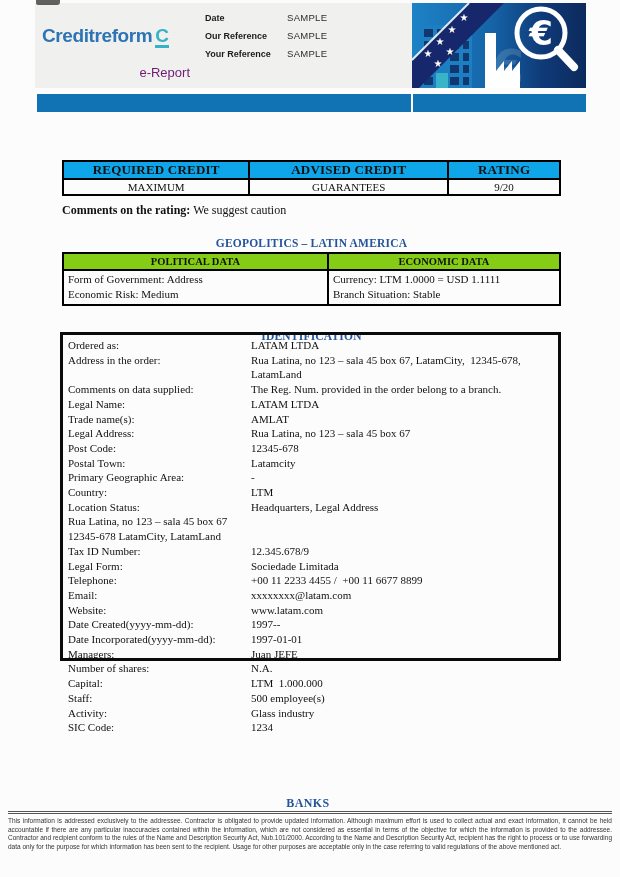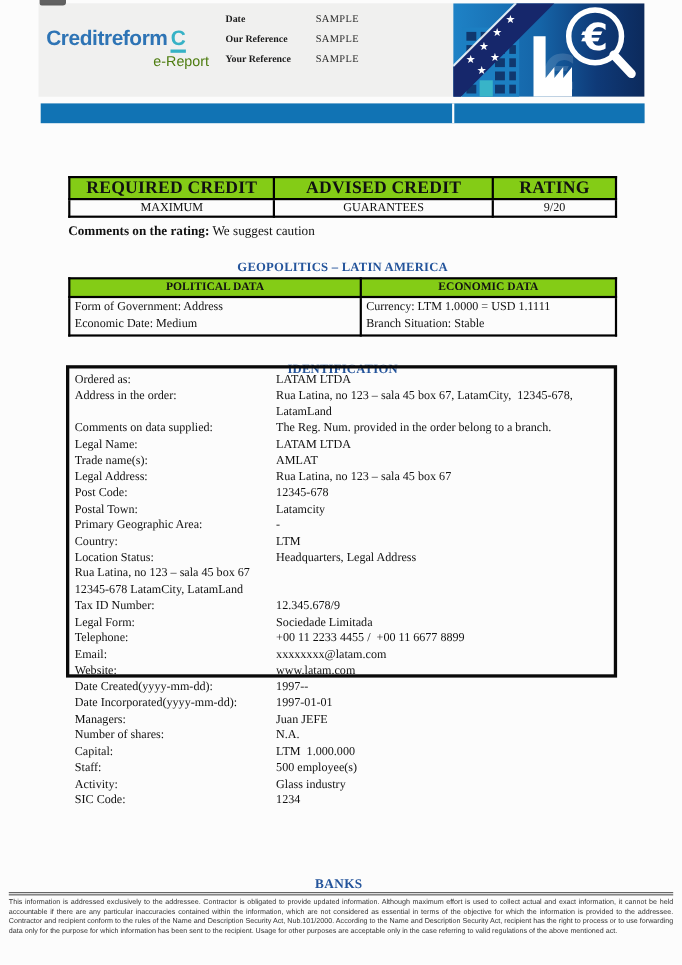--- a/index.html
+++ b/index.html
@@ -6,52 +6,52 @@
   .page{position:relative;width:620px;height:877px;background:#fcfcfc;overflow:hidden;
         font-family:"Liberation Serif",serif;color:#111;}
 
   
   .header-band{position:absolute;left:35px;top:3px;width:551px;height:85px;background:#f0f0ef;}
   .scan-mark{position:absolute;left:36px;top:0;width:24px;height:5px;background:#2e2e2e;opacity:.75;border-radius:0 0 3px 2px;}
   .logo{position:absolute;left:42px;top:25px;width:152px;}
   .logo-line{font-family:"Liberation Sans",sans-serif;font-weight:bold;font-size:19px;
              color:#2e74b5;letter-spacing:-0.4px;white-space:nowrap;}
   .cmark{color:#36b2c6;display:inline-block;border-bottom:3px solid #36b2c6;line-height:.85;margin-left:3px;padding-bottom:1px;}
-  .logo-sub{font-family:"Liberation Sans",sans-serif;font-size:13px;color:#4d7c0f;text-align:right;margin-top:0;padding-right:4px;}
+  .logo-sub{font-family:"Liberation Sans",sans-serif;font-size:13px;color:#701a75;text-align:right;margin-top:17px;padding-right:4px;}
 
   .meta{position:absolute;left:205px;top:12px;font-family:"Liberation Sans",sans-serif;}
-  .meta-row{display:flex;align-items:baseline;margin-bottom:7px;font-family:Liberation Serif, serif;}
+  .meta-row{display:flex;align-items:baseline;margin-bottom:7px;}
   .meta-label{width:82px;font-weight:bold;font-size:9px;color:#1c1c1c;}
   .meta-value{font-size:9.5px;color:#2d2d2d;letter-spacing:.3px;}
 
   .art{position:absolute;left:412px;top:3px;width:174px;height:85px;}
 
   .bluebar{position:absolute;left:37px;top:94px;width:549px;height:18px;background:#1173b4;}
   .bluebar-gap{position:absolute;left:374px;top:0;width:2px;height:18px;background:#fcfcfc;}
 
   
   table{border-collapse:collapse;}
   .credit-table{position:absolute;left:62px;top:160px;width:499px;font-size:11px;table-layout:fixed;}
   .credit-table th,.credit-table td{border:2px solid #000;text-align:center;padding:0;}
-  .credit-table th{height:15px;background:#84cc16;font-size:16px;letter-spacing:.2px;}
+  .credit-table th{height:15px;background:#0ea5e9;font-size:13px;letter-spacing:.2px;}
   .credit-table td{height:14px;}
 
   .comments{position:absolute;left:62px;top:203px;font-size:12px;}
   .comments .lbl{font-weight:bold;}
 
   .sec-title{position:absolute;left:62px;width:499px;text-align:center;font-weight:bold;
              font-size:11.5px;color:#24549b;letter-spacing:.2px;}
   .geo-title{top:237px;}
   .geo-table{position:absolute;left:62px;top:252px;width:499px;font-size:11px;table-layout:fixed;}
   .geo-table th,.geo-table td{border:2px solid #000;padding:0;}
   .geo-table th{height:15px;background:#84cc16;text-align:center;font-size:10.5px;}
   .geo-table td{vertical-align:top;padding:1px 4px 2px 4px;line-height:15px;}
 
   .id-title{top:330px;}
-  .id-box{position:absolute;left:60px;top:332px;width:501px;height:284px;box-sizing:border-box;
+  .id-box{position:absolute;left:60px;top:332px;width:501px;height:329px;box-sizing:border-box;
           border:3px solid #0a0a0a;padding:3px 4px 0 5px;}
   .id-row{display:grid;grid-template-columns:183px 1fr;font-size:11px;line-height:14.7px;}
   .id-value{white-space:pre-wrap;}
 
   
   .banks-title{position:absolute;left:0;top:796px;width:616px;text-align:center;font-weight:bold;
                font-size:12px;color:#24549b;letter-spacing:.4px;}
   .rule{position:absolute;left:8px;top:811px;width:604px;height:1px;
         border-top:1px solid #555;border-bottom:1px solid #555;}
   .disclaimer{position:absolute;left:8px;top:817px;width:604px;font-family:"Liberation Sans",sans-serif;
@@ -181,21 +181,21 @@
         <col style="width:46.7%">
       </colgroup>
     <tbody>
         <tr>
       <th>POLITICAL DATA</th>
       <th>ECONOMIC DATA</th>
     </tr>
     <tr>
       <td>
         <div>Form of Government: Address</div>
-        <div>Economic Date: Medium</div>
+        <div>Economic Risk: Medium</div>
       </td>
       <td>
         <div>Currency: LTM 1.0000 = USD 1.1111</div>
         <div>Branch Situation: Stable</div>
       </td>
     </tr>
   </tbody>
     </table>
 
   <div class="sec-title id-title">IDENTIFICATION</div>

